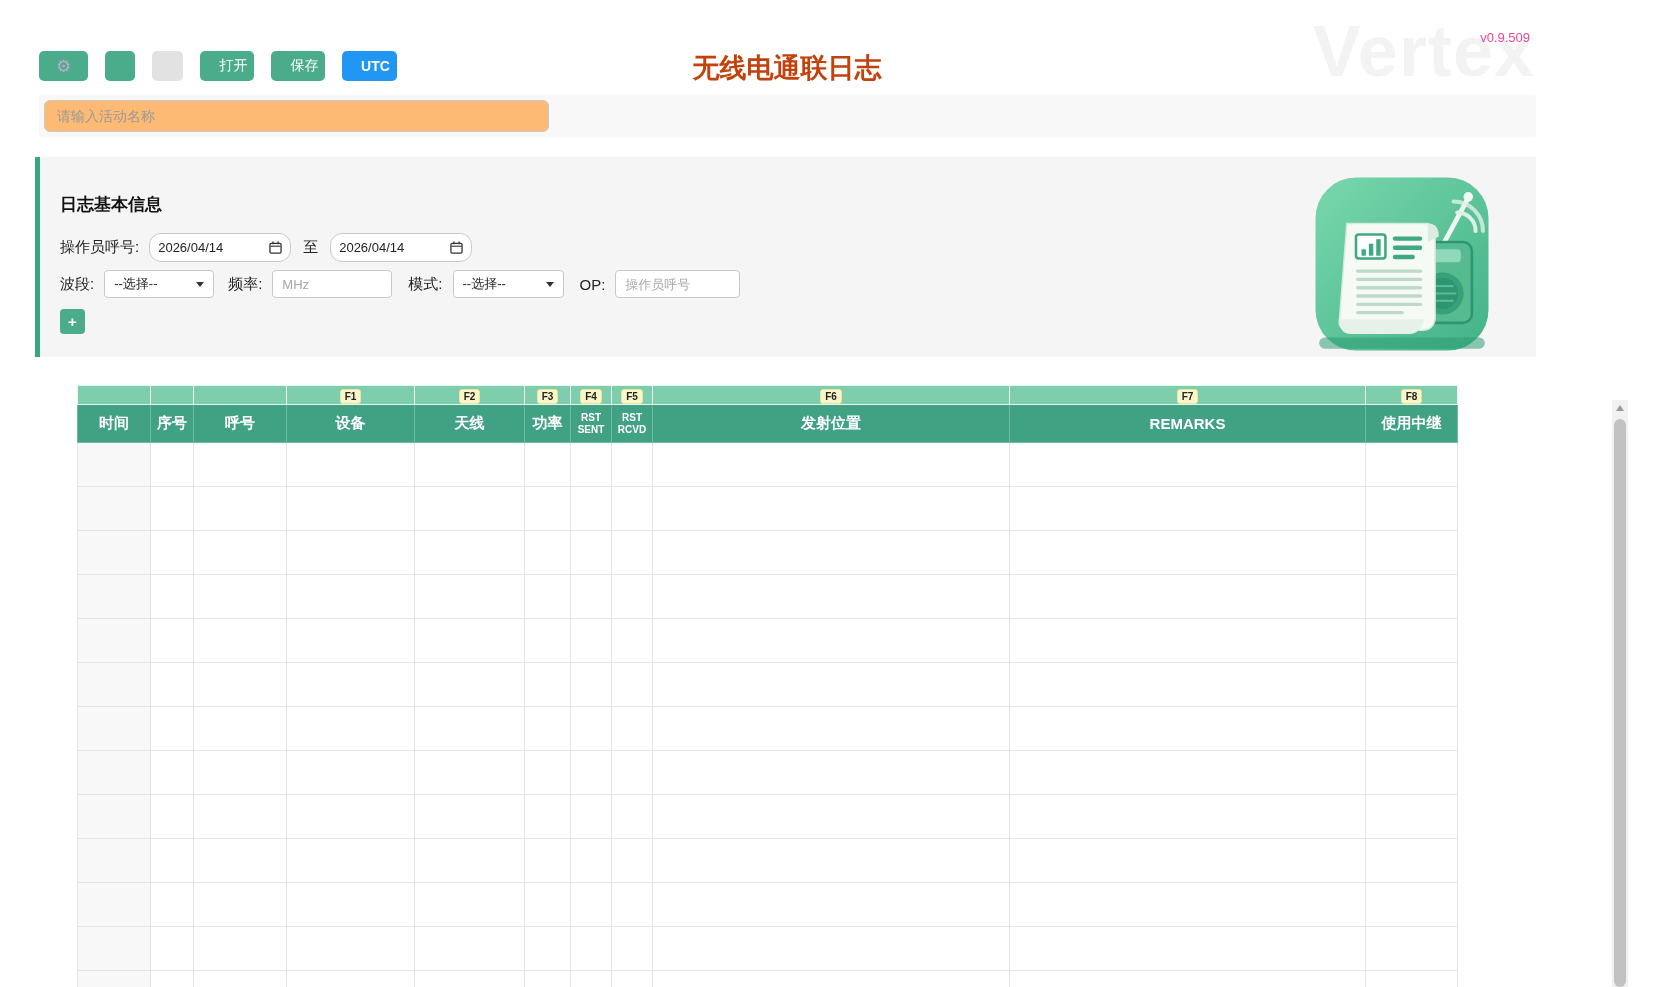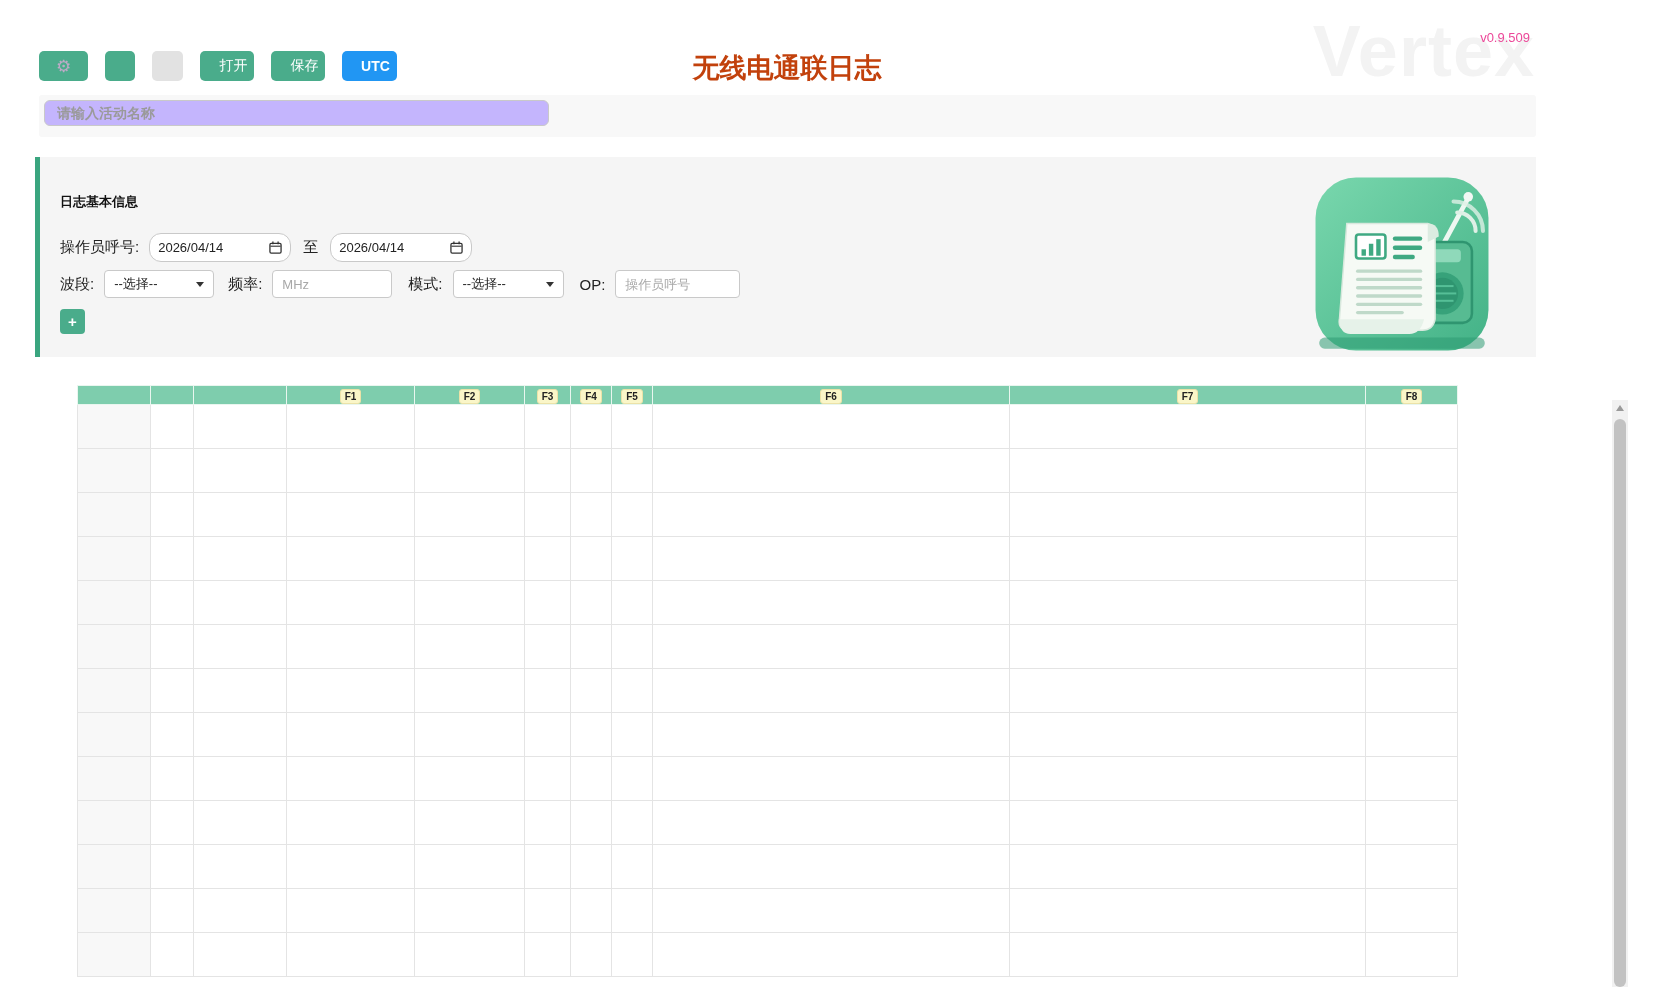--- a/index.html
+++ b/index.html
@@ -30,31 +30,31 @@
   .btn-swatch-green { width:30px; }
   .btn-swatch-gray { width:31px; background:#e2e2e2; }
   .btn-open, .btn-save { width:54px;padding-left:13px; }
   .btn-utc { width:55px; background:#2196f3; font-weight:bold;padding-left:12px; }
   
   .activity-band {
     position:absolute; left:39px; top:95px; width:1497px; height:42px;
     background:#f8f8f8; border-radius:3px; z-index:1;
   }
   .activity-input {
-    position:absolute; left:5px; top:5px; width:505px; height:26px;
+    position:absolute; left:5px; top:5px; width:505px; height:32px;
     border:1px solid #c9c9c9; border-radius:6px; padding:0 12px; font-size:14px;
-    font-family:"Liberation Sans", sans-serif; background:#c4b5fd; color:#333; outline:none;font-weight:bold;
+    font-family:"Liberation Sans", sans-serif; background:#fdba74; color:#333; outline:none;
   }
   .activity-input::placeholder { color:#9a9a9a; }
   
   .panel {
     position:absolute; left:35px; top:157px; width:1501px; height:200px;
     background:#f5f5f5; border-left:5px solid #3aa57f; z-index:1;
   }
-  .panel-title { position:absolute; left:20px; top:36px; font-size:13px; font-weight:bold; color:#111; }
+  .panel-title { position:absolute; left:20px; top:36px; font-size:17px; font-weight:bold; color:#111; }
   .panel-row { position:absolute; left:20px; display:flex; align-items:center; font-size:15px; color:#222; }
   .row-dates { top:76px; }
   .row-params { top:113px; }
   .field-label { margin-right:10px; white-space:nowrap; }
   .date-box {
     width:142px; height:29px; background:#fff; border:1px solid #c9c9c9; border-radius:12px;
     display:flex; align-items:center; justify-content:space-between; padding:0 8px;
     font-size:13px; color:#222; cursor:pointer;
   }
   .to-label { margin:0 12px; }
@@ -258,20 +258,35 @@
           <th></th>
           <th><span class="fkey-badge">F1</span></th>
           <th><span class="fkey-badge">F2</span></th>
           <th><span class="fkey-badge">F3</span></th>
           <th><span class="fkey-badge">F4</span></th>
           <th><span class="fkey-badge">F5</span></th>
           <th><span class="fkey-badge">F6</span></th>
           <th><span class="fkey-badge">F7</span></th>
           <th><span class="fkey-badge">F8</span></th>
         </tr>
+      <tr class="name-row">
+          <th>时间</th>
+          <th>序号</th>
+          <th>呼号</th>
+          <th>设备</th>
+          <th>天线</th>
+          <th>功率</th>
+          <th class="small-head">RST
+SENT</th>
+          <th class="small-head">RST
+RCVD</th>
+          <th>发射位置</th>
+          <th>REMARKS</th>
+          <th>使用中继</th>
+        </tr>
     </thead>
     <tbody>
         <tr>
           <td class="c-time"></td>
           <td></td>
           <td></td>
           <td></td>
           <td></td>
           <td></td>
           <td></td>

